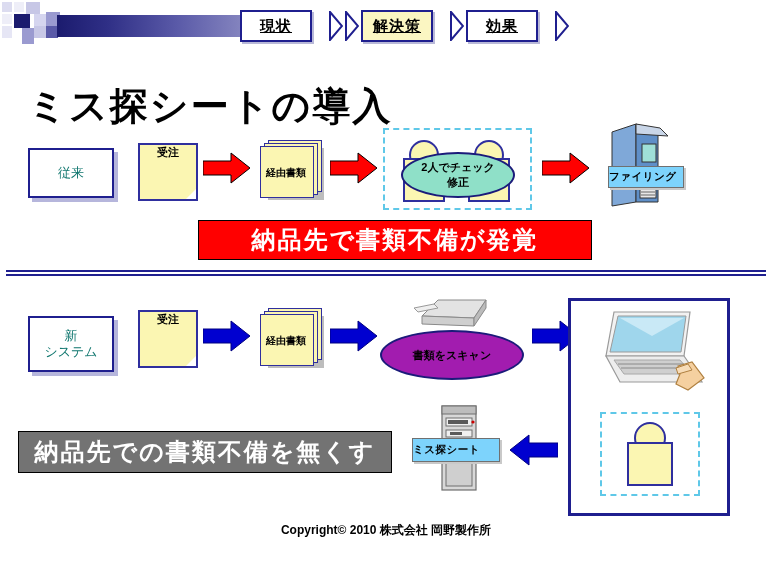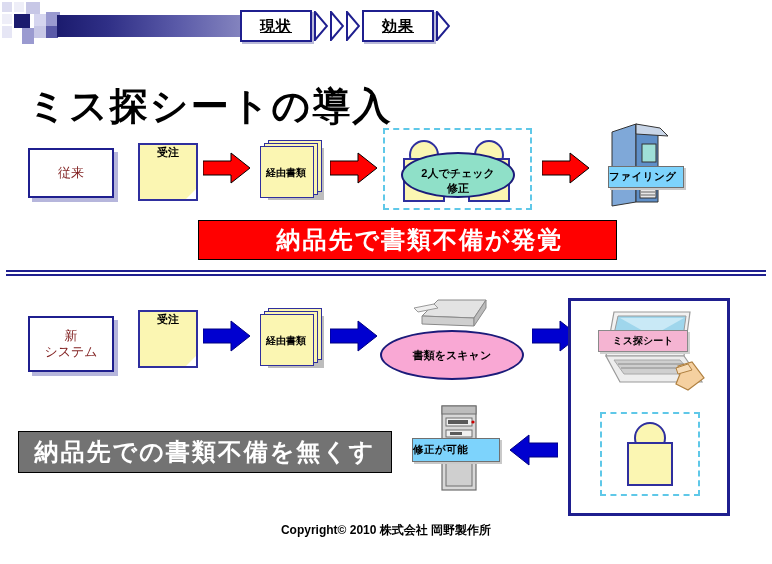--- a/index.html
+++ b/index.html
@@ -23,21 +23,21 @@
   
   .nav{position:absolute;left:240px;top:10px;display:flex;align-items:center;}
   .nav-box{
     position:relative;
     border:2px solid #1f1f8f;
     background:#ffffff;
     height:28px;
     min-width:68px;
     display:flex;align-items:center;justify-content:center;
     box-shadow:2px 2px 0 #b9b9d8;
-    margin-right:2px;
+    margin-right:17px;
   }
   .nav-box span{
     font-size:15px;font-weight:bold;color:#000;
     letter-spacing:1px;
     text-decoration:underline;
     font-family:"DejaVu Sans","Liberation Sans",sans-serif;
   }
   .nav-box.active{background:#fbf6c2;}
   .chev{
     width:14px;height:30px;margin:0 2px 0 0;position:relative;flex:0 0 auto;
@@ -54,21 +54,21 @@
     margin-top:29px;
   }
 
   
   .label-box{
     position:absolute;border:2px solid #1f1f8f;background:#fff;
     display:flex;align-items:center;justify-content:center;
     box-shadow:4px 4px 0 #b6b6dc;
     text-align:center;
   }
-  .label-box span{font-size:13px;color:#7f1d1d;line-height:1.25;}
+  .label-box span{font-size:13px;color:#0f766e;line-height:1.25;}
 
   
   .note{
     position:absolute;background:#fbf6b2;border:2px solid #2f2f9e;
     display:flex;justify-content:center;
   }
   .note .corner{
     position:absolute;right:-2px;bottom:-2px;width:0;height:0;
     border-left:12px solid transparent;border-bottom:12px solid #2f2f9e;
   }
@@ -192,20 +192,23 @@
           <polygon points="1,1 13,15 1,29" fill="#ffffff" stroke="#1f1f8f" stroke-width="2"></polygon>
         </svg>
     </div>
 
     <div class="chev">
       <svg width="14" height="30" viewBox="0 0 14 30">
           <polygon points="1,1 13,15 1,29" fill="#ffffff" stroke="#1f1f8f" stroke-width="2"></polygon>
         </svg>
     </div>
 
+    <div class="nav-box active">
+      <span>解決策</span>
+    </div>
     <div class="chev">
       <svg width="14" height="30" viewBox="0 0 14 30">
           <polygon points="1,1 13,15 1,29" fill="#ffffff" stroke="#1f1f8f" stroke-width="2"></polygon>
         </svg>
     </div>
 
     <div class="nav-box">
       <span>効果</span>
     </div>
     <div class="chev">
@@ -251,21 +254,21 @@
   <div class="dashbox" style="left:383px;top:128px;width:145px;height:78px;">
   </div>
   <div class="person" style="left:403px;top:140px;width:40px;height:60px;">
     <div class="head" style="left:6px;top:0;width:26px;height:26px;"></div>
     <div class="body" style="left:0;top:18px;width:38px;height:40px;"></div>
   </div>
   <div class="person" style="left:468px;top:140px;width:40px;height:60px;">
     <div class="head" style="left:6px;top:0;width:26px;height:26px;"></div>
     <div class="body" style="left:0;top:18px;width:38px;height:40px;"></div>
   </div>
-  <div class="ellipse" style="left:401px;top:152px;width:110px;height:42px;background:#8fe0c8;z-index:8;justify-content:flex-end;">
+  <div class="ellipse" style="left:401px;top:152px;width:110px;height:42px;background:#8fe0c8;z-index:8;">
     <span>2人でチェック</span>
     <span>修正</span>
   </div>
 
   <div class="arrow" style="left:542px;top:152px;">
     <svg width="48" height="32" viewBox="0 0 48 32">
       <polygon points="0,9 28,9 28,1 47,16 28,31 28,23 0,23" fill="#ff0000" stroke="#000000" stroke-width="1"></polygon>
     </svg>
   </div>
 
@@ -278,21 +281,21 @@
       <rect x="42" y="64" width="16" height="12" fill="#e8e8e8" stroke="#333" stroke-width="1"></rect>
       <line x1="43" y1="67" x2="57" y2="67" stroke="#666" stroke-width="1"></line>
       <line x1="43" y1="70" x2="57" y2="70" stroke="#666" stroke-width="1"></line>
       <line x1="43" y1="73" x2="57" y2="73" stroke="#666" stroke-width="1"></line>
     </svg>
   </div>
   <div class="white-label" style="left:608px;top:166px;width:74px;height:20px;">
     <span>ファイリング</span>
   </div>
 
-  <div class="banner" style="left:198px;top:220px;width:392px;height:38px;background:#ff0000;padding-left:25px;">
+  <div class="banner" style="left:198px;top:220px;width:392px;height:38px;background:#ff0000;">
     <span>納品先で書類不備が発覚</span>
   </div>
 
   <div class="divider" style="top:270px;">
     <div class="l1"></div>
     <div class="l2"></div>
   </div>
 
   <div class="label-box" style="left:28px;top:316px;width:82px;height:52px;flex-direction:column;">
     <span>新</span>
@@ -327,21 +330,21 @@
 
   <div class="scanner" style="left:412px;top:294px;width:84px;height:40px;">
     <svg width="84" height="40" viewBox="0 0 84 40">
       <polygon points="10,22 26,6 74,6 62,24" fill="#e3e3e3" stroke="#8a8a8a" stroke-width="1"></polygon>
       <polygon points="10,22 62,24 62,32 10,30" fill="#cfcfcf" stroke="#8a8a8a" stroke-width="1"></polygon>
       <polygon points="62,24 74,6 74,14 62,32" fill="#bcbcbc" stroke="#8a8a8a" stroke-width="1"></polygon>
       <polygon points="2,14 22,10 26,14 6,18" fill="#efefef" stroke="#9a9a9a" stroke-width="1"></polygon>
     </svg>
   </div>
 
-  <div class="ellipse" style="left:380px;top:330px;width:140px;height:46px;background:#f9a8d4;">
+  <div class="ellipse" style="left:380px;top:330px;width:140px;height:46px;background:#a21caf;">
     <span>書類をスキャン</span>
   </div>
 
   <div class="arrow" style="left:532px;top:320px;">
     <svg width="48" height="32" viewBox="0 0 48 32">
       <polygon points="0,9 28,9 28,1 47,16 28,31 28,23 0,23" fill="#0000d0" stroke="#000080" stroke-width="1"></polygon>
     </svg>
   </div>
 
   <div class="panel" style="left:568px;top:298px;width:156px;height:212px;">
@@ -352,23 +355,20 @@
       <polygon points="22,4 98,4 92,48 14,48" fill="#f2f2f2" stroke="#9a9a9a" stroke-width="1.2"></polygon>
       <polygon points="26,8 94,8 89,44 18,44" fill="#9fd6ec" stroke="#9a9a9a" stroke-width="1"></polygon>
       <polygon points="28,10 92,10 60,28" fill="#c9e9f6"></polygon>
       <polygon points="14,48 92,48 110,74 28,74" fill="#ededed" stroke="#9a9a9a" stroke-width="1.2"></polygon>
       <polygon points="22,52 88,52 100,66 32,66" fill="#cfcfcf" stroke="#a8a8a8" stroke-width="1"></polygon>
       <line x1="26" y1="56" x2="92" y2="56" stroke="#8a8a8a" stroke-width="1"></line>
       <line x1="29" y1="60" x2="96" y2="60" stroke="#8a8a8a" stroke-width="1"></line>
       <polygon points="86,58 100,54 112,70 96,82 84,76 88,66" fill="#f5d0a0" stroke="#b08040" stroke-width="1.2"></polygon>
       <polygon points="84,60 96,56 100,62 86,66" fill="#f7dcb8" stroke="#b08040" stroke-width="1"></polygon>
     </svg>
-  </div>
-  <div class="pink-label" style="left:598px;top:330px;width:88px;height:20px;">
-    <span>ミス探シート</span>
   </div>
 
   <div class="dashbox" style="left:600px;top:412px;width:96px;height:80px;">
   </div>
   <div class="person" style="left:625px;top:422px;width:46px;height:62px;">
     <div class="head" style="left:9px;top:0;width:28px;height:28px;"></div>
     <div class="body" style="left:2px;top:20px;width:42px;height:40px;"></div>
   </div>
 
   <div class="arrow" style="left:508px;top:434px;">
@@ -386,21 +386,21 @@
       <rect x="10" y="28" width="26" height="7" fill="#f0f0f0" stroke="#6e6e6e" stroke-width="1"></rect>
       <rect x="14" y="30" width="12" height="3" fill="#5a5a5a"></rect>
       <rect x="10" y="44" width="26" height="40" fill="#cfcfcf" stroke="#6e6e6e" stroke-width="1"></rect>
       <circle cx="37" cy="20" r="1.6" fill="#cc0000"></circle>
       <circle cx="37" cy="48" r="1.6" fill="#cc0000"></circle>
       <circle cx="37" cy="54" r="1.6" fill="#cc0000"></circle>
       <circle cx="37" cy="60" r="1.6" fill="#cc0000"></circle>
     </svg>
   </div>
   <div class="white-label" style="left:412px;top:438px;width:86px;height:22px;">
-    <span>修正が可能</span>
+    <span>ミス探シート</span>
   </div>
 
   <div class="banner" style="left:18px;top:431px;width:372px;height:40px;background:#737373;">
     <span>納品先での書類不備を無くす</span>
   </div>
 
   <div class="footer" style="left:0;top:522px;">Copyright© 2010 株式会社 岡野製作所</div>
 
 </div>
 

